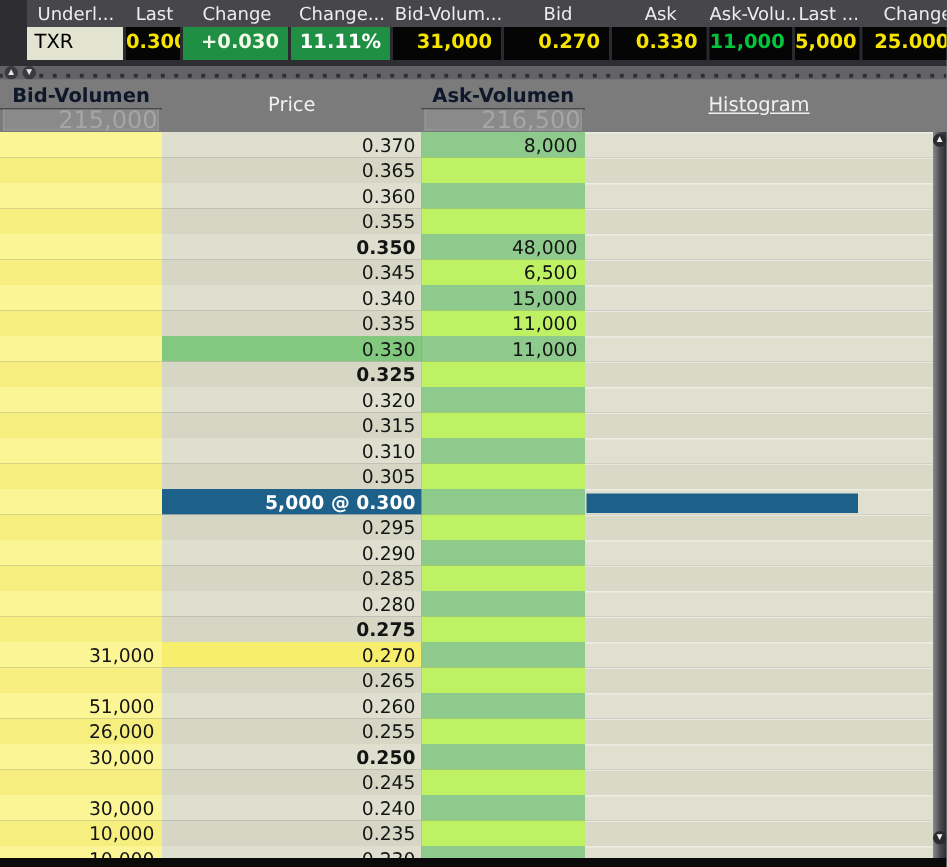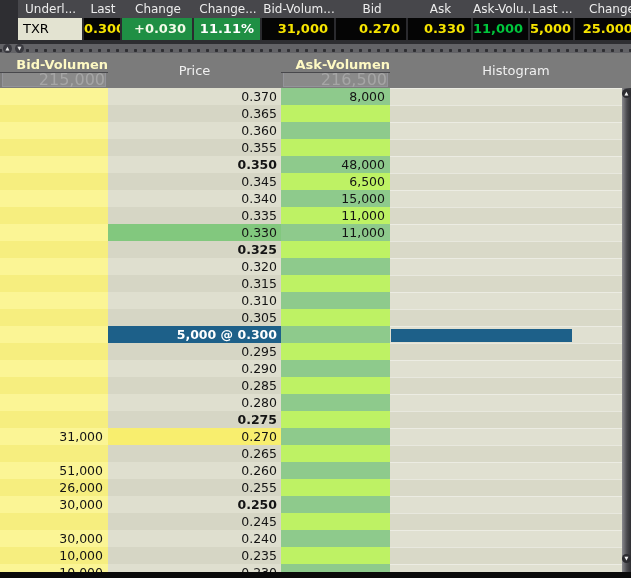--- a/index.html
+++ b/index.html
@@ -29,27 +29,27 @@
     background-size:9px 9px;background-position:32px 2px;background-repeat:repeat-x;}
   .split-btn{position:absolute;top:0;width:9px;height:9px;border-radius:50%;background:#3A3A40;
     color:#E8E8E8;font-size:5px;line-height:9px;text-align:center;}
   .split-btn.up{left:3px;}
   .split-btn.down{left:15px;}
   
   .ladder-header{position:absolute;left:0;top:53px;width:631px;height:35px;background:#7B7B7B;}
   .lh-volblock{position:absolute;top:2px;}
   .lh-volblock.bid{left:0;width:108px;}
   .lh-volblock.ask{left:281px;width:109px;}
-  .lh-label{height:17px;line-height:19px;text-align:right;color:#fef9c3;font-size:13px;font-weight:bold;
+  .lh-label{height:17px;line-height:19px;text-align:center;color:#0f172a;font-size:13px;font-weight:bold;
     border-bottom:1px solid #48484C;}
   .lh-total{margin:0 2px;height:13px;line-height:13px;text-align:right;color:#A6A6A6;font-size:16px;
     background:#8A8A8A;border:1px solid #94949A;border-top:none;}
   .lh-plain{position:absolute;top:0;height:35px;line-height:35px;text-align:center;color:#F0F0F0;font-size:13px;}
   .lh-plain.price{left:108px;width:173px;}
-  .lh-plain.histogram{left:400px;width:232px;}
+  .lh-plain.histogram{left:390px;width:232px;text-decoration:underline;}
   
   .ladder-body{position:absolute;left:0;top:88px;width:622px;height:561px;overflow:hidden;}
   .lrow{display:flex;height:17px;line-height:17px;font-size:12.5px;color:#141414;}
   .lrow .cell{box-sizing:border-box;overflow:hidden;white-space:nowrap;}
   .bidc{width:108px;text-align:right;padding-right:5px;}
   .pricec{width:173px;text-align:right;padding-right:4px;}
   .askc{width:109px;text-align:right;padding-right:5px;}
   .histc{width:232px;position:relative;border-top:1px solid rgba(255,255,255,0.40);}
   .lrow.even .bidc{background:#FBF595}
   .lrow.odd  .bidc{background:#F6EE7F}

